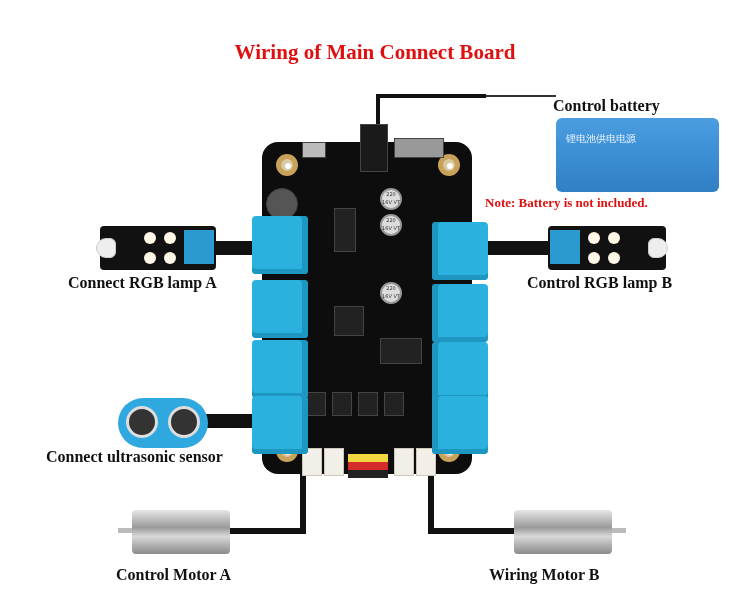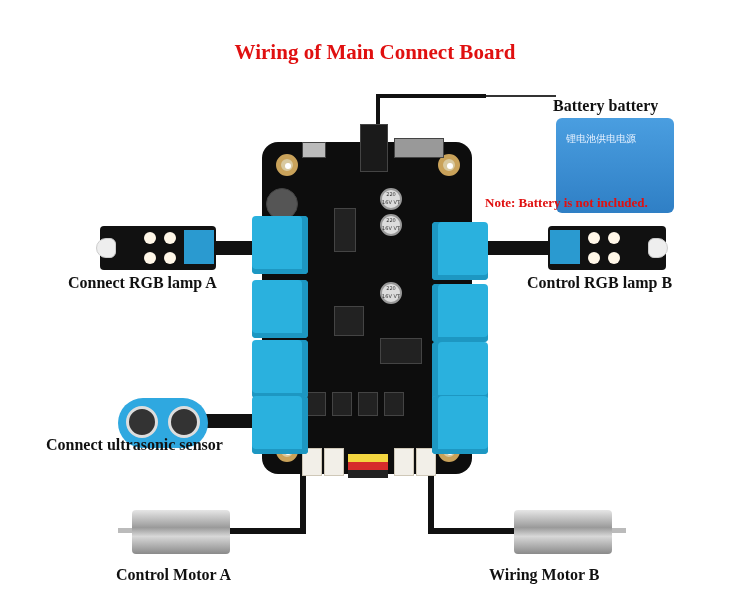--- a/index.html
+++ b/index.html
@@ -16,21 +16,21 @@
   .port.r{box-shadow:inset 6px 0 0 #1d97c2, inset 0 -5px 0 #1d97c2;}
   .chip{position:absolute;background:#222;border:1px solid #444;}
   .cap{position:absolute;width:22px;height:22px;border-radius:50%;background:#dcdcdc;border:2px solid #999;box-sizing:border-box;font-size:5px;color:#333;text-align:center;line-height:8px;font-family:"DejaVu Sans",sans-serif;}
   .pcb{position:absolute;background:#111;border-radius:4px;}
   .led{position:absolute;width:12px;height:12px;border-radius:50%;background:#fff7e8;}
   .rgbled{position:absolute;width:18px;height:18px;border-radius:50% 30% 30% 50%;background:#eee;border:1px solid #ccc;}
   .conn{position:absolute;background:#2a9ad0;}
   .white-conn{position:absolute;width:20px;height:28px;background:#f2efe8;border:1px solid #cfc8b8;box-sizing:border-box;}
   .motor{position:absolute;height:44px;border-radius:4px;background:linear-gradient(#e6e6e6,#9a9a9a 40%,#d8d8d8 60%,#8a8a8a);}
   .shaft{position:absolute;height:5px;width:14px;background:#bbb;}
-  .battery{left:556px;top:118px;width:118px;height:95px;background:linear-gradient(#4a9ee0,#2f7fc5);border-radius:6px;}
+  .battery{left:556px;top:118px;width:118px;height:74px;background:linear-gradient(#4a9ee0,#2f7fc5);border-radius:6px;padding-left:45px;}
   .battery span{position:absolute;left:10px;top:14px;color:#e8f2ff;font-size:10px;font-family:"DejaVu Sans",sans-serif;}
 </style>
 </head>
 <body>
 
 <div class="abs title">Wiring of Main Connect Board</div>
 
 <div class="wire" style="left:376px;top:94px;width:4px;height:40px;"></div>
 <div class="wire" style="left:376px;top:94px;width:110px;height:4px;"></div>
 <div class="wire" style="left:486px;top:95px;width:70px;height:2px;background:#333;"></div>
@@ -75,21 +75,21 @@
 <div class="port" style="left:252px;top:396px;"></div>
 
 <div class="port r" style="left:432px;top:222px;"></div>
 <div class="port r" style="left:432px;top:284px;"></div>
 <div class="port r" style="left:432px;top:342px;"></div>
 <div class="port r" style="left:432px;top:396px;"></div>
 
 <div class="abs battery">
   <span>锂电池供电电源</span>
 </div>
-<div class="abs label" style="left:553px;top:97px;">Battery battery</div>
+<div class="abs label" style="left:553px;top:97px;">Control battery</div>
 <div class="abs note" style="left:485px;top:195px;">Note: Battery is not included.</div>
 
 <div class="pcb" style="left:100px;top:226px;width:116px;height:44px;">
   <div class="rgbled" style="left:-4px;top:12px;"></div>
   <div class="led" style="left:44px;top:6px;"></div>
   <div class="led" style="left:64px;top:6px;"></div>
   <div class="led" style="left:44px;top:26px;"></div>
   <div class="led" style="left:64px;top:26px;"></div>
   <div class="conn" style="left:84px;top:4px;width:30px;height:34px;"></div>
 </div>
@@ -102,21 +102,21 @@
   <div class="led" style="left:40px;top:26px;"></div>
   <div class="led" style="left:60px;top:26px;"></div>
   <div class="rgbled" style="left:100px;top:12px;border-radius:30% 50% 50% 30%;"></div>
 </div>
 <div class="abs label" style="left:527px;top:274px;">Control RGB lamp B</div>
 
 <div class="abs" style="left:118px;top:398px;width:90px;height:50px;background:#2fa8e0;border-radius:25px;">
   <div class="abs" style="left:8px;top:8px;width:32px;height:32px;border-radius:50%;background:#333;border:3px solid #ddd;box-sizing:border-box;"></div>
   <div class="abs" style="left:50px;top:8px;width:32px;height:32px;border-radius:50%;background:#333;border:3px solid #ddd;box-sizing:border-box;"></div>
 </div>
-<div class="abs label" style="left:46px;top:436px;">Connect ultrasonic sensor</div>
+<div class="abs label" style="left:46px;top:448px;">Connect ultrasonic sensor</div>
 
 <div class="shaft" style="left:118px;top:528px;"></div>
 <div class="motor" style="left:132px;top:510px;width:98px;"></div>
 <div class="abs label" style="left:116px;top:566px;">Control Motor A</div>
 
 <div class="motor" style="left:514px;top:510px;width:98px;"></div>
 <div class="shaft" style="left:612px;top:528px;"></div>
 <div class="abs label" style="left:489px;top:566px;">Wiring Motor B</div>
 
 </body></html>

